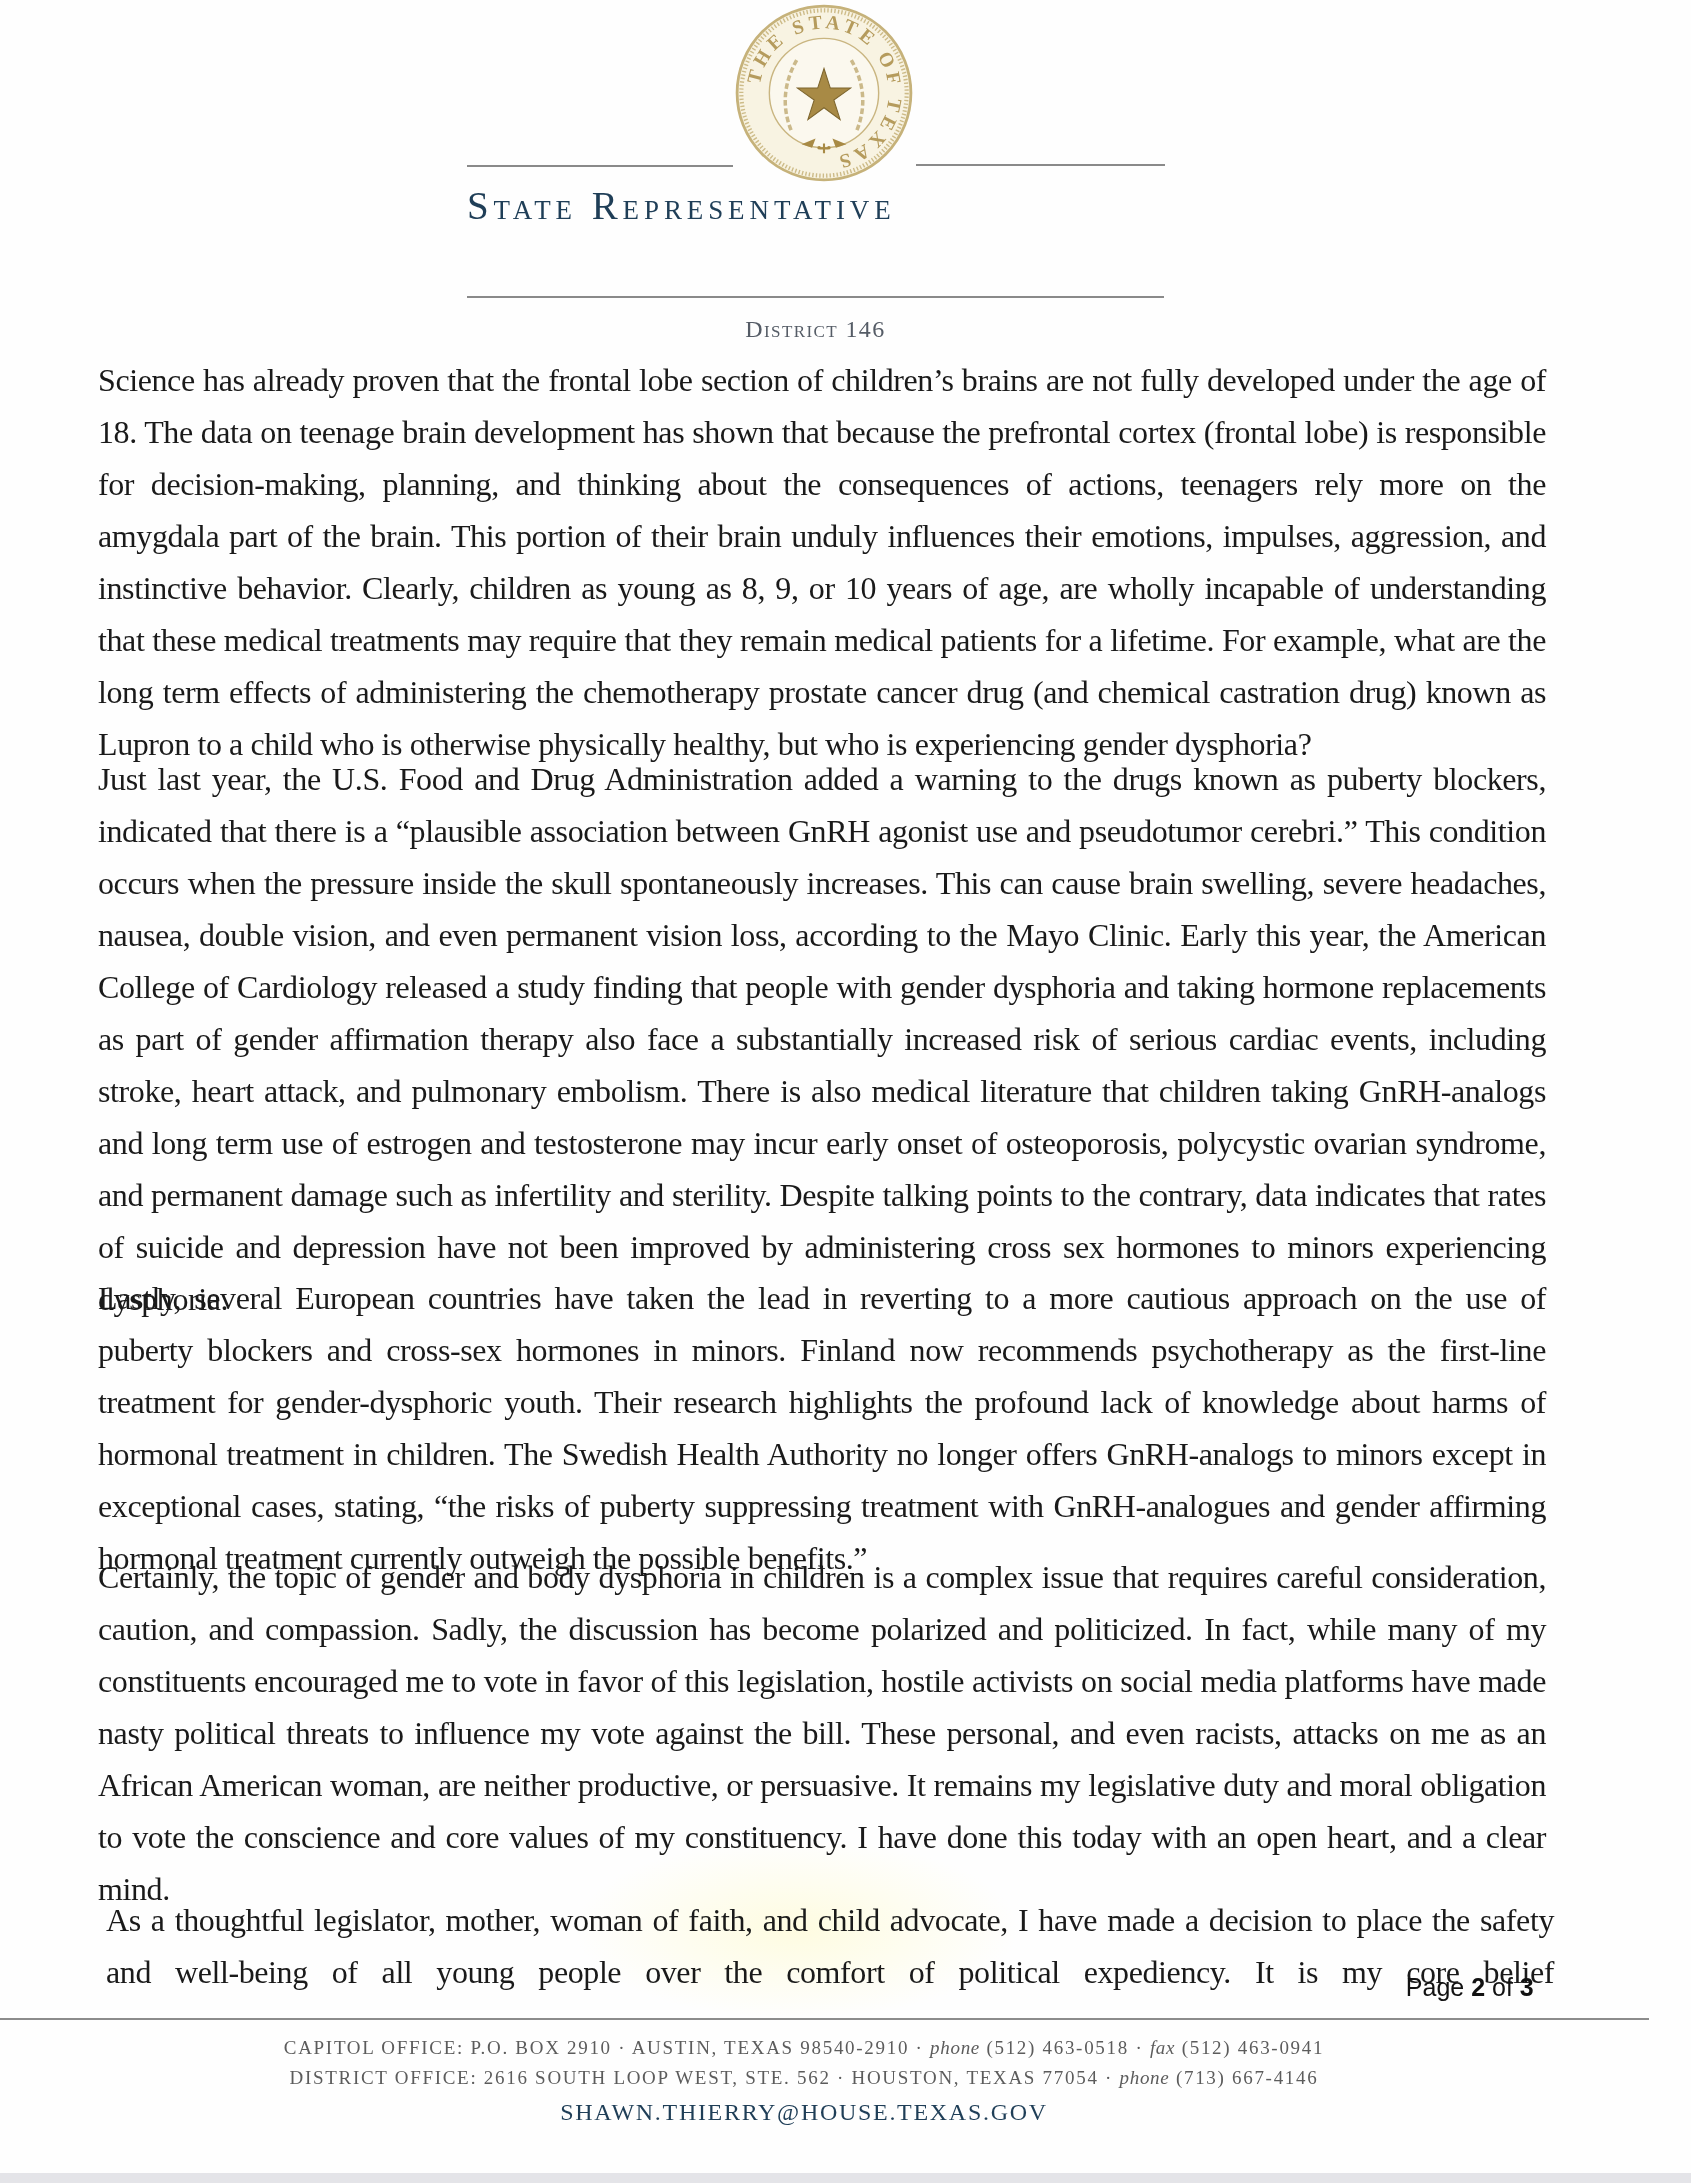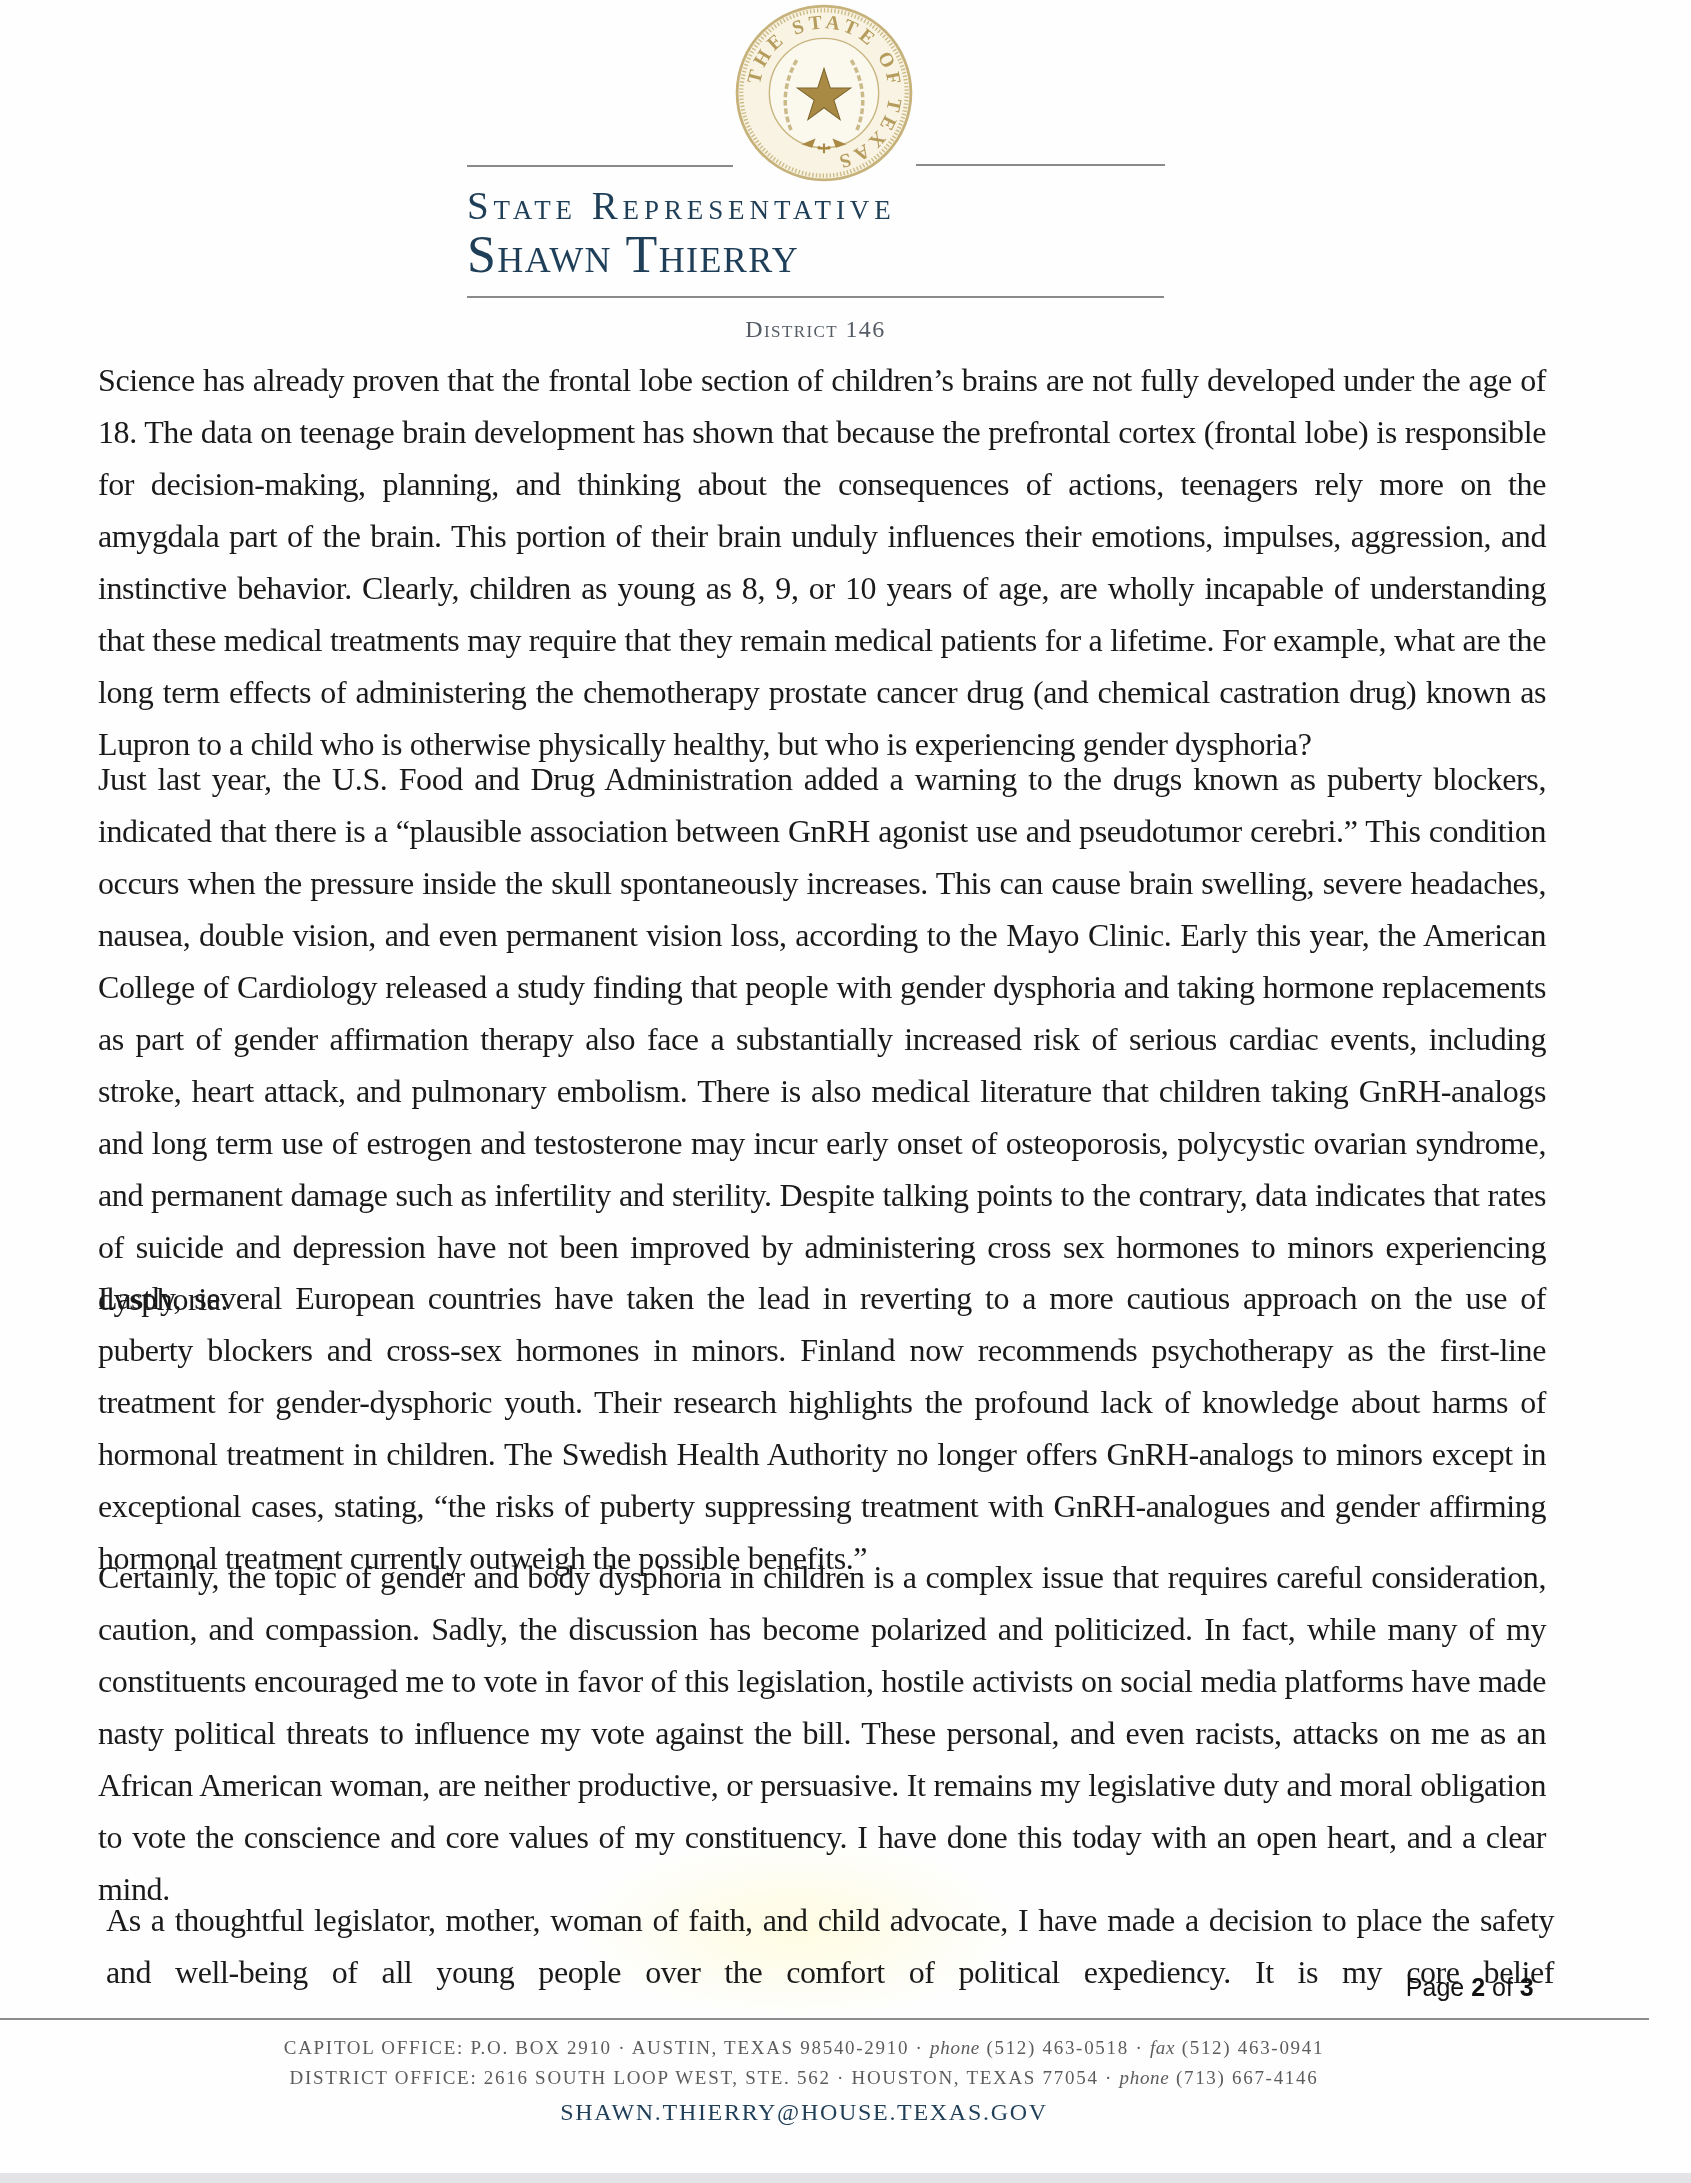--- a/index.html
+++ b/index.html
@@ -94,21 +94,20 @@
     <polygon points="159,200 139,192 144,205" fill="#a88a45"></polygon>
     <circle cx="120" cy="205" r="2.5" fill="#a88a45"></circle>
       <circle cx="134" cy="205" r="2.5" fill="#a88a45"></circle>
     <path d="M127,199 v14 M121,206 h12" stroke="#a88a45" stroke-width="3"></path>
   </svg>
 
   <div class="hline l1"></div>
   <div class="hline l2"></div>
 
   <div class="title t1">State Representative</div>
-  <div class="title t2">Shawn Thierry</div>
   <div class="hline l3"></div>
   <div class="district">District 146</div>
 
   <div class="watermark"></div>
 
   <div class="body-text p1">
       <p>Science has already proven that the frontal lobe section of children’s brains are not fully developed under the age of 18. The data on teenage brain development has shown that because the prefrontal cortex (frontal lobe) is responsible for decision-making, planning, and thinking about the consequences of actions, teenagers rely more on the amygdala part of the brain. This portion of their brain unduly influences their emotions, impulses, aggression, and instinctive behavior.  Clearly, children as young as 8, 9, or 10 years of age, are wholly incapable of understanding that these medical treatments may require that they remain medical patients for a lifetime. For example, what are the long term effects of administering the chemotherapy prostate cancer drug (and chemical castration drug) known as Lupron to a child who is otherwise physically healthy, but who is experiencing gender dysphoria?</p>
     </div>
   <div class="body-text p2">
       <p>Just last year, the U.S. Food and Drug Administration added a warning to the drugs known as puberty blockers, indicated that there is a “plausible association between GnRH agonist use and pseudotumor cerebri.” This condition occurs when the pressure inside the skull spontaneously increases. This can cause brain swelling, severe headaches, nausea, double vision, and even permanent vision loss, according to the Mayo Clinic. Early this year, the American College of Cardiology released a study finding that people with gender dysphoria and taking hormone replacements as part of gender affirmation therapy also face a substantially increased risk of serious cardiac events, including stroke, heart attack, and pulmonary embolism. There is also medical literature that children taking GnRH-analogs and long term use of estrogen and testosterone may incur early onset of osteoporosis, polycystic ovarian syndrome, and permanent damage  such as infertility and sterility.  Despite talking points to the contrary, data indicates that rates of suicide and depression have not been improved by administering cross sex hormones to minors experiencing dysphoria.</p>

